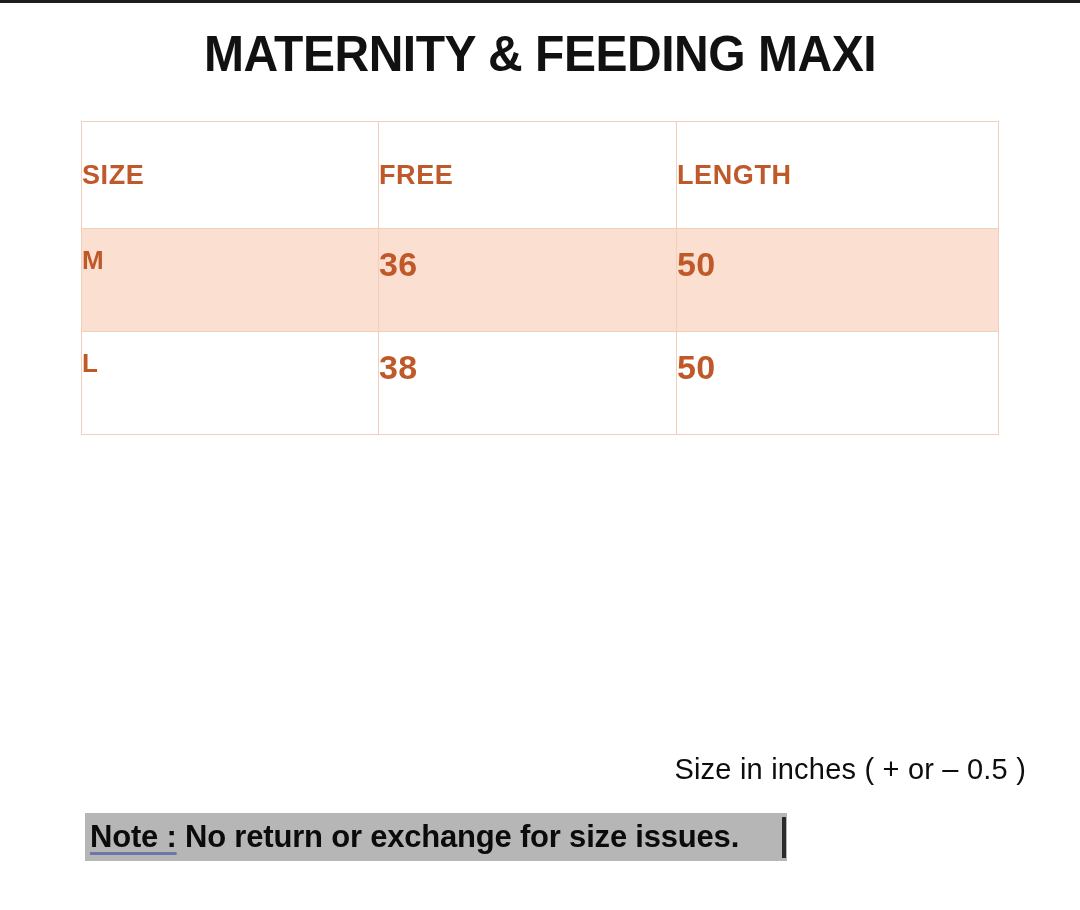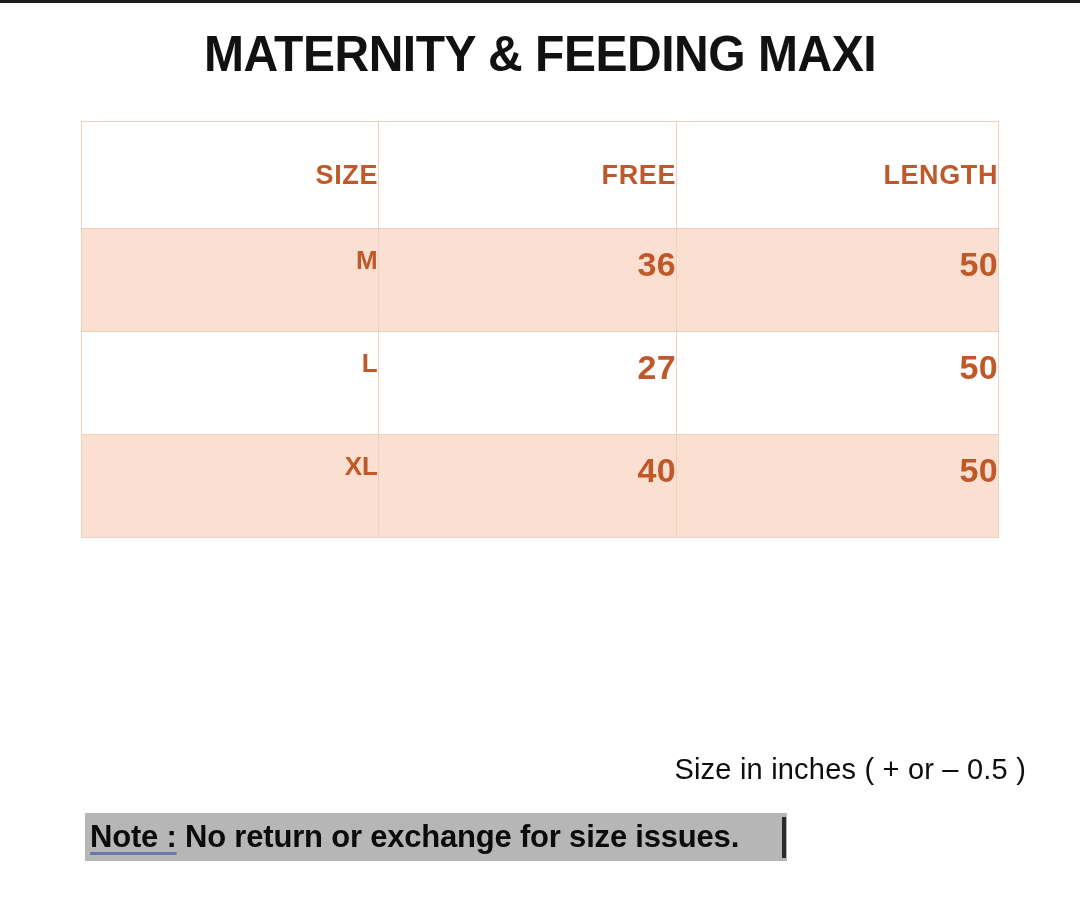--- a/index.html
+++ b/index.html
@@ -54,21 +54,21 @@
   .size-table col.c-size   { width: 297px; }
   .size-table col.c-bust   { width: 298px; }
   .size-table col.c-length { width: 322px; }
 
   .size-table td,
   .size-table th {
     border: 1px solid #f0cfbc;
     padding: 0;
     margin: 0;
     vertical-align: top;
-    text-align: right;
+    text-align: left;
     font-family: "Liberation Sans", sans-serif;
     font-weight: 700;
     color: #c0592a;
   }
 
   .size-table thead th {
     height: 106px;
     background: #ffffff;
     font-size: 27px;
     letter-spacing: 0.6px;
@@ -175,32 +175,21 @@
         </td>
       <td>
           <span class="cell-text">50</span>
         </td>
     </tr>
     <tr class="plain">
       <td class="size-cell">
           <span class="cell-text">L</span>
         </td>
       <td>
-          <span class="cell-text">27</span>
-        </td>
-      <td>
-          <span class="cell-text">50</span>
-        </td>
-    </tr>
-    <tr class="shade">
-      <td class="size-cell">
-          <span class="cell-text">XL</span>
-        </td>
-      <td>
-          <span class="cell-text">40</span>
+          <span class="cell-text">38</span>
         </td>
       <td>
           <span class="cell-text">50</span>
         </td>
     </tr>
   </tbody>
 </table>
 
 <div class="footnote">Size in inches ( + or  – 0.5 )</div>
 

